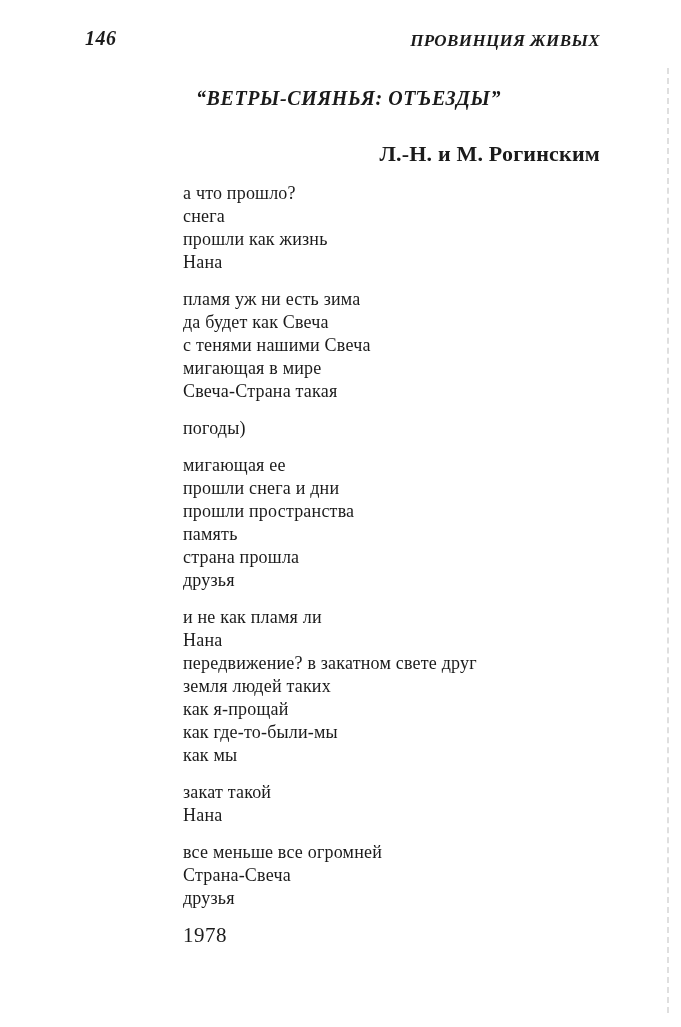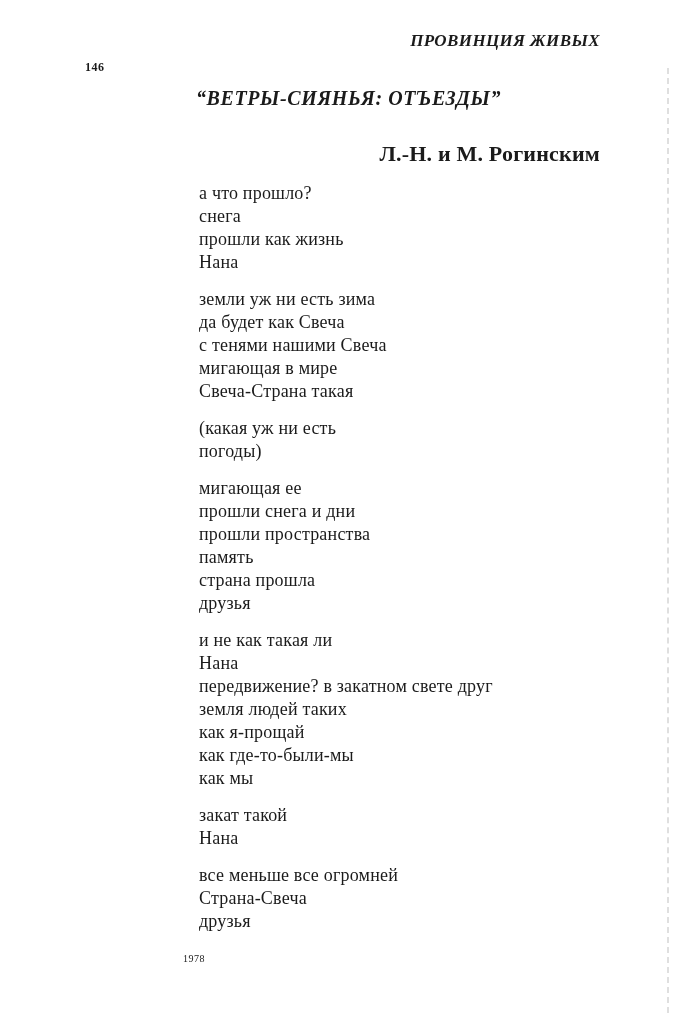--- a/index.html
+++ b/index.html
@@ -14,24 +14,24 @@
     background: #ffffff;
     font-family: "Liberation Serif", "DejaVu Serif", serif;
     color: #1b1b1b;
     overflow: hidden;
   }
   
   .page-number {
     position: absolute;
     left: 85px;
     top: 27px;
-    font-size: 12px;
+    font-size: 20px;
     font-weight: bold;
+    font-style: italic;
     letter-spacing: 0.5px;
-    margin-top: 33px;
   }
   .running-head {
     position: absolute;
     right: 81px;
     top: 31px;
     font-size: 17px;
     font-weight: bold;
     font-style: italic;
     letter-spacing: 0.4px;
   }
@@ -62,24 +62,23 @@
     right: 40px;
     font-size: 18px;
     line-height: 23px;
     letter-spacing: 0.2px;
   }
   .stanza {
     margin: 0 0 14px 0;
   }
   .poem-line {
     white-space: nowrap;
-    margin-left: 16px;
   }
   .poem-year {
-    font-size: 10px;
+    font-size: 21px;
     letter-spacing: 0.5px;
   }
   
   .edge-artifact {
     position: absolute;
     right: 12px;
     top: 68px;
     height: 945px;
     width: 0;
     border-left: 2px dashed #dcdcdc;
@@ -101,40 +100,39 @@
 
   <div class="poem-body">
     <div id="stanzas">
         <div class="stanza">
           <div class="poem-line">а что прошло?</div>
           <div class="poem-line">снега</div>
           <div class="poem-line">прошли как жизнь</div>
           <div class="poem-line">Нана</div>
         </div>
         <div class="stanza">
-          <div class="poem-line">земли уж ни есть зима</div>
+          <div class="poem-line">пламя уж ни есть зима</div>
           <div class="poem-line">да будет как Свеча</div>
           <div class="poem-line">с тенями нашими Свеча</div>
           <div class="poem-line">мигающая в мире</div>
           <div class="poem-line">Свеча-Страна такая</div>
         </div>
         <div class="stanza">
-          <div class="poem-line">(какая уж ни есть</div>
           <div class="poem-line">погоды)</div>
         </div>
         <div class="stanza">
           <div class="poem-line">мигающая ее</div>
           <div class="poem-line">прошли снега и дни</div>
           <div class="poem-line">прошли пространства</div>
           <div class="poem-line">память</div>
           <div class="poem-line">страна прошла</div>
           <div class="poem-line">друзья</div>
         </div>
         <div class="stanza">
-          <div class="poem-line">и не как такая ли</div>
+          <div class="poem-line">и не как пламя ли</div>
           <div class="poem-line">Нана</div>
           <div class="poem-line">передвижение? в закатном свете друг</div>
           <div class="poem-line">земля людей таких</div>
           <div class="poem-line">как я-прощай</div>
           <div class="poem-line">как где-то-были-мы</div>
           <div class="poem-line">как мы</div>
         </div>
         <div class="stanza">
           <div class="poem-line">закат такой</div>
           <div class="poem-line">Нана</div>

